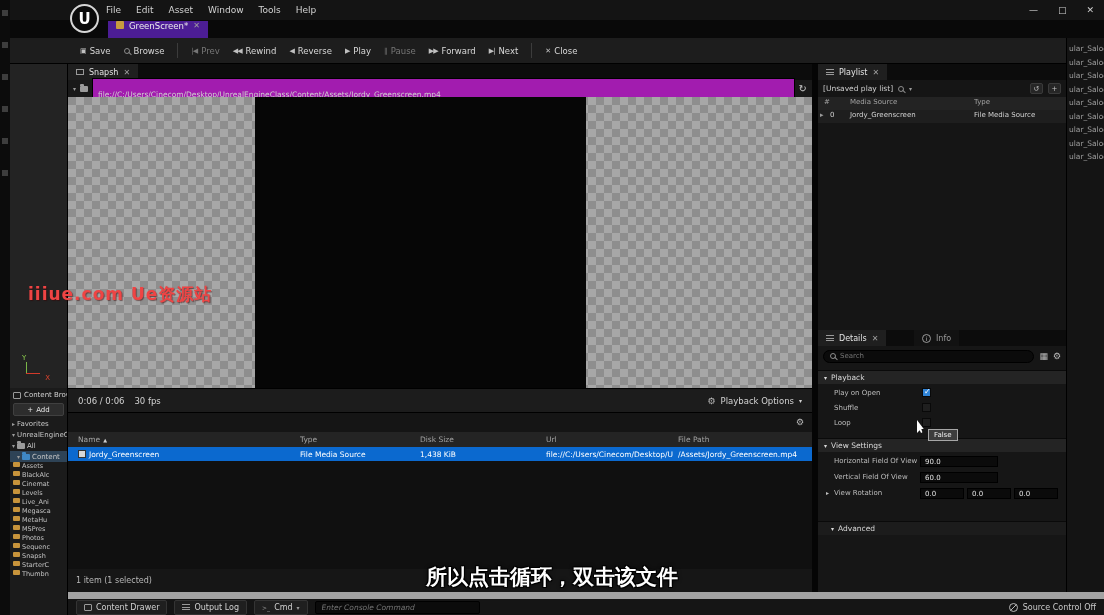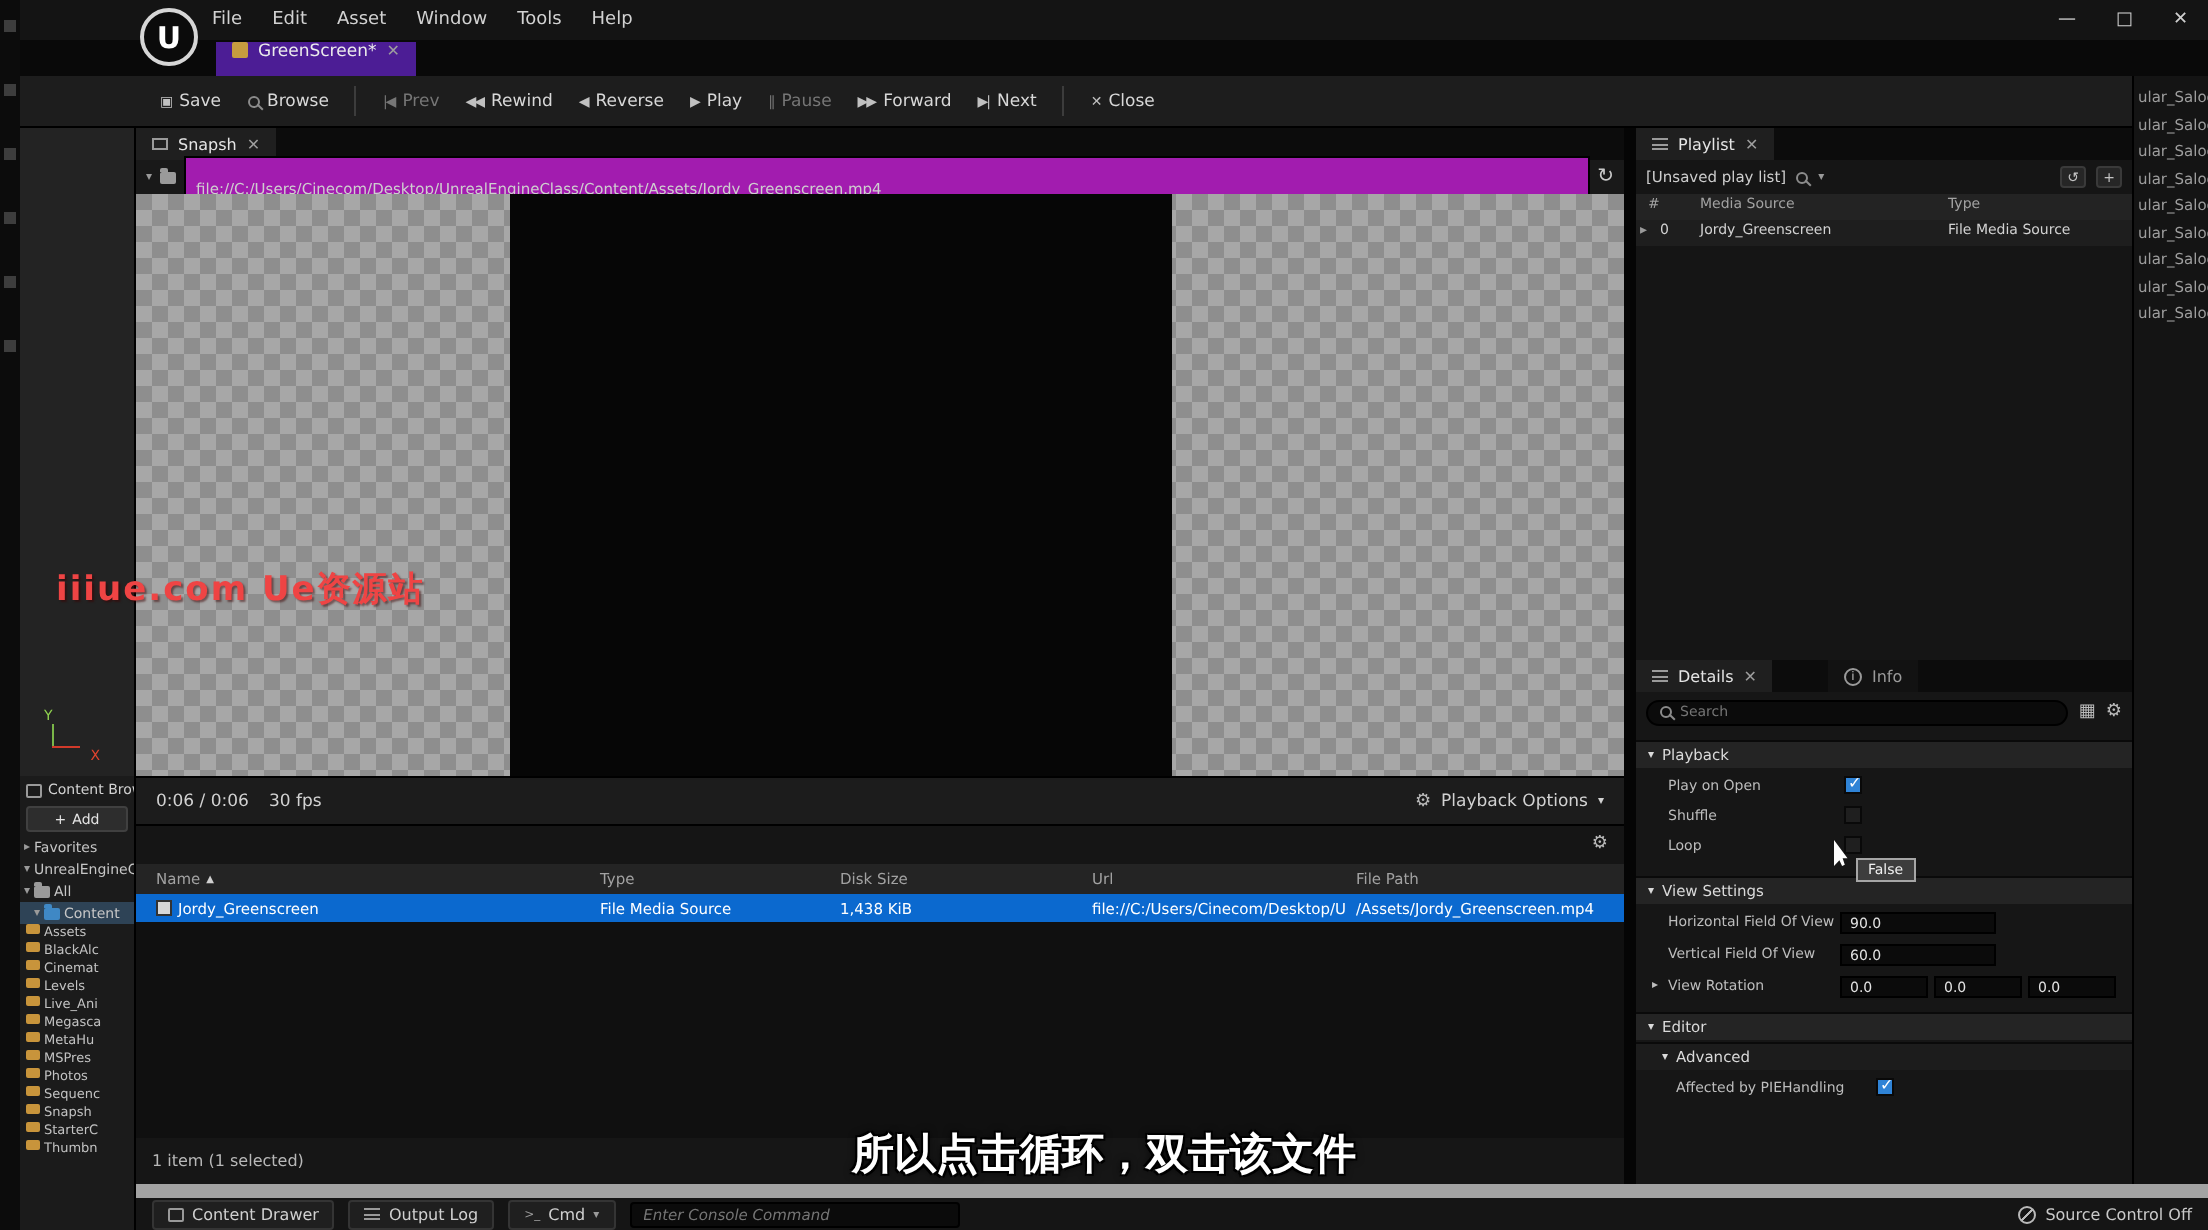--- a/index.html
+++ b/index.html
@@ -369,31 +369,23 @@
     <span class="numbox" style="left:102px;width:78px">60.0</span>
   </div>
   <div class="drow" style="top:156px">
     <span class="lbl caret" style="font-size:6px">▸</span>
     <span class="lbl">View Rotation</span>
     <span class="numbox" style="left:102px;width:44px">0.0</span>
     <span class="numbox" style="left:149px;width:44px">0.0</span>
     <span class="numbox" style="left:196px;width:44px">0.0</span>
   </div>
 
-  <div class="sect" style="top:176px">
-    <span style="font-size:6px">▾</span>
-    <span>Editor</span>
-  </div>
   <div class="sect sub" style="top:191px">
     <span style="font-size:6px">▾</span>
     <span>Advanced</span>
-  </div>
-  <div class="drow" style="top:207px">
-    <span class="lbl" style="left:20px">Affected by PIEHandling</span>
-    <span class="cb on" style="left:120px"></span>
   </div>
 
   <div id="cursor"></div>
   <div id="tooltip">False</div>
 </div>
 
 <div id="right-strip">
   <div class="rs-item">ular_Saloo</div>
   <div class="rs-item">ular_Saloo</div>
   <div class="rs-item">ular_Saloo</div>

